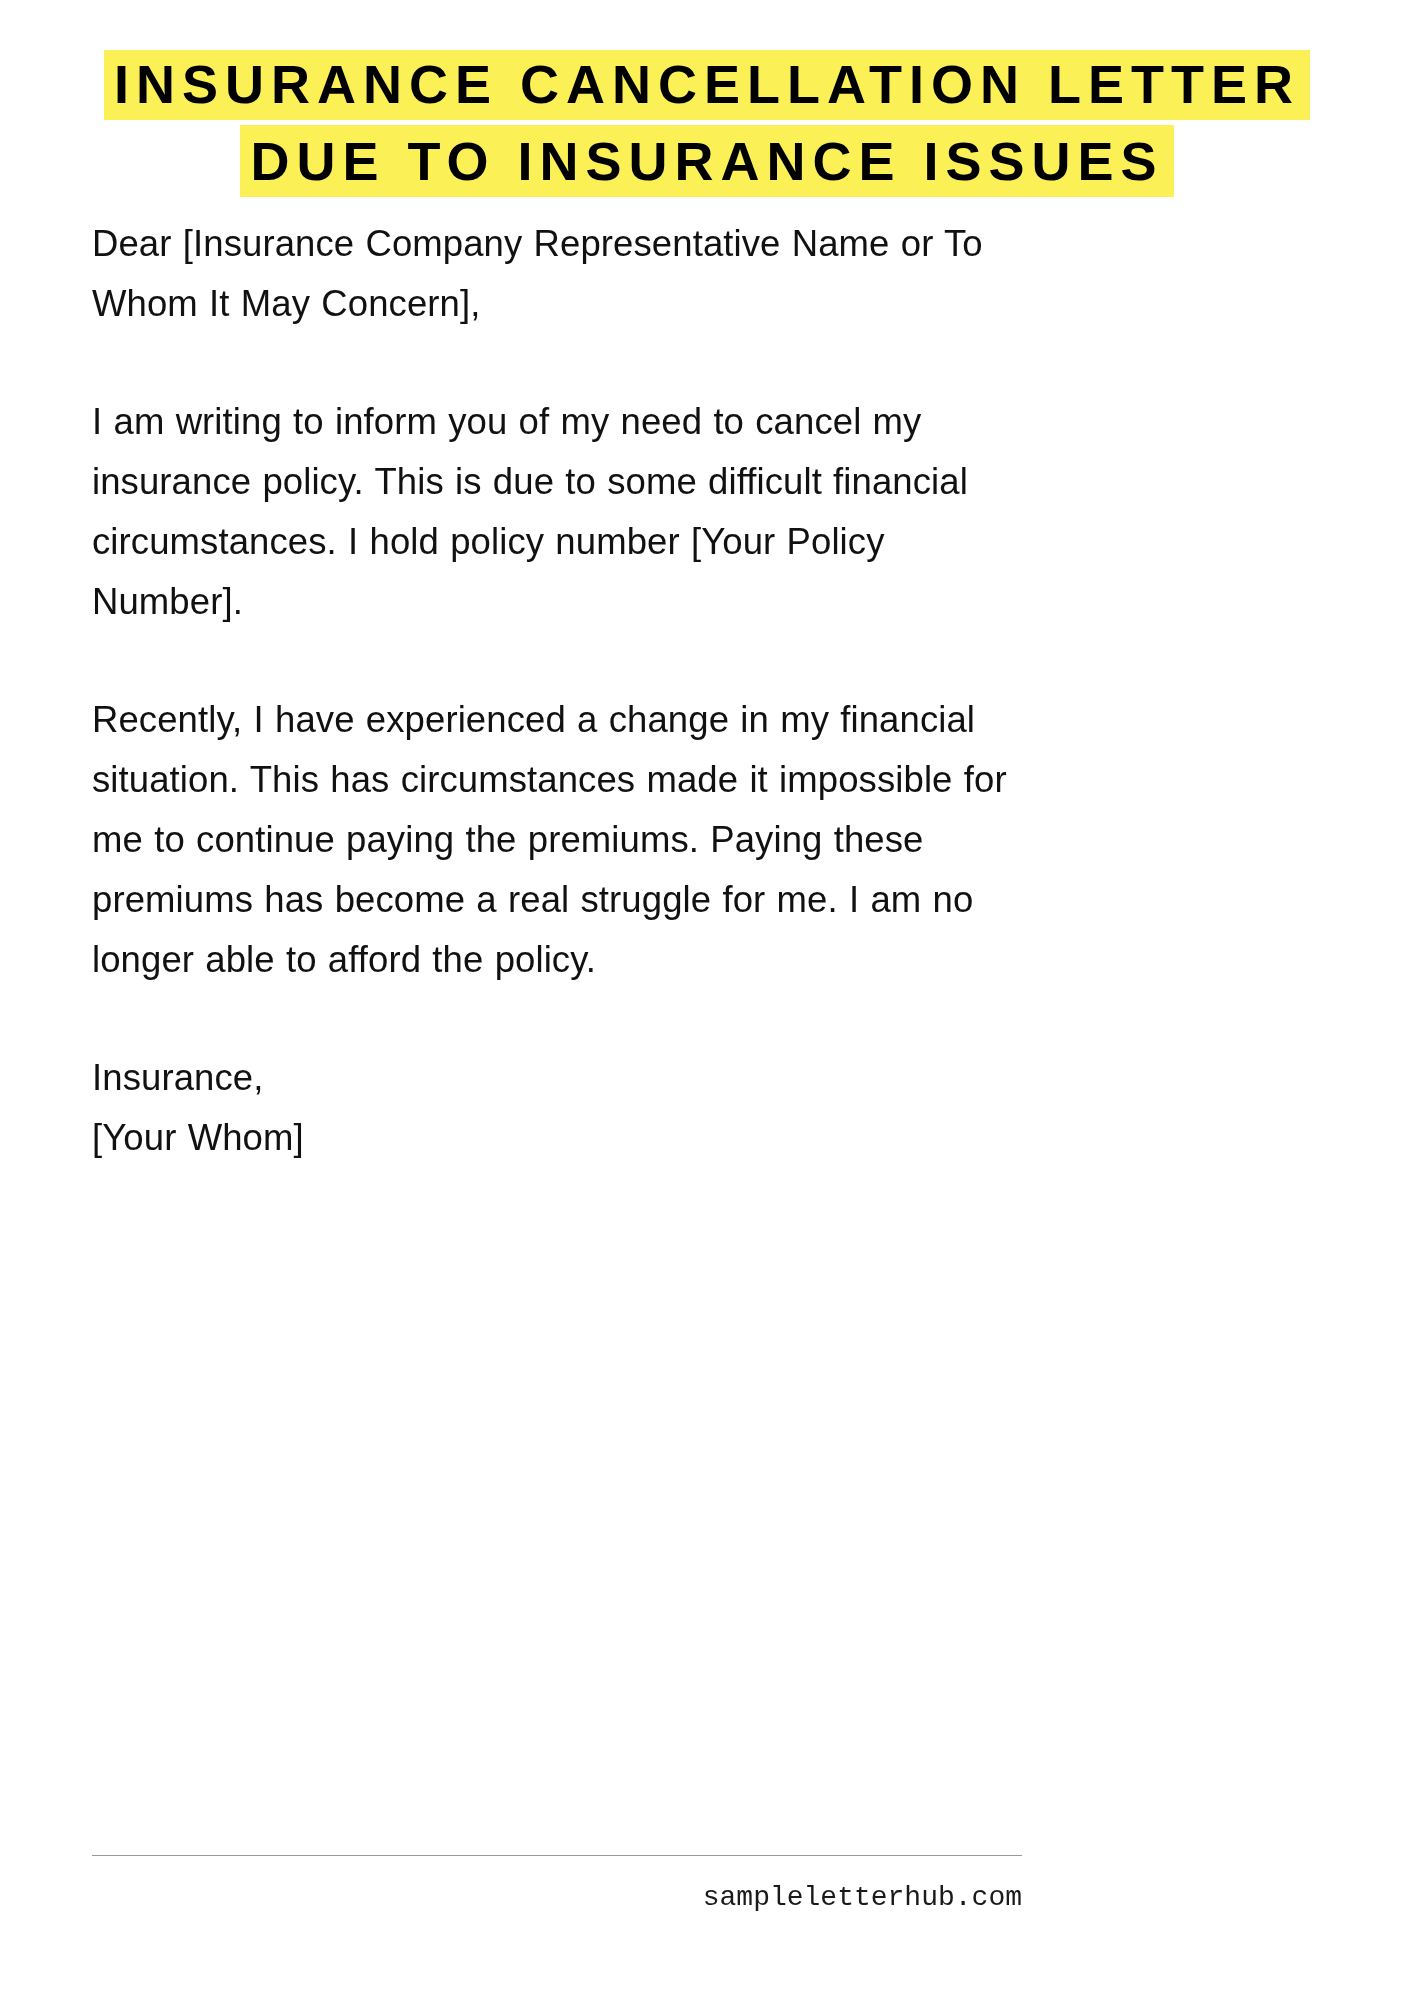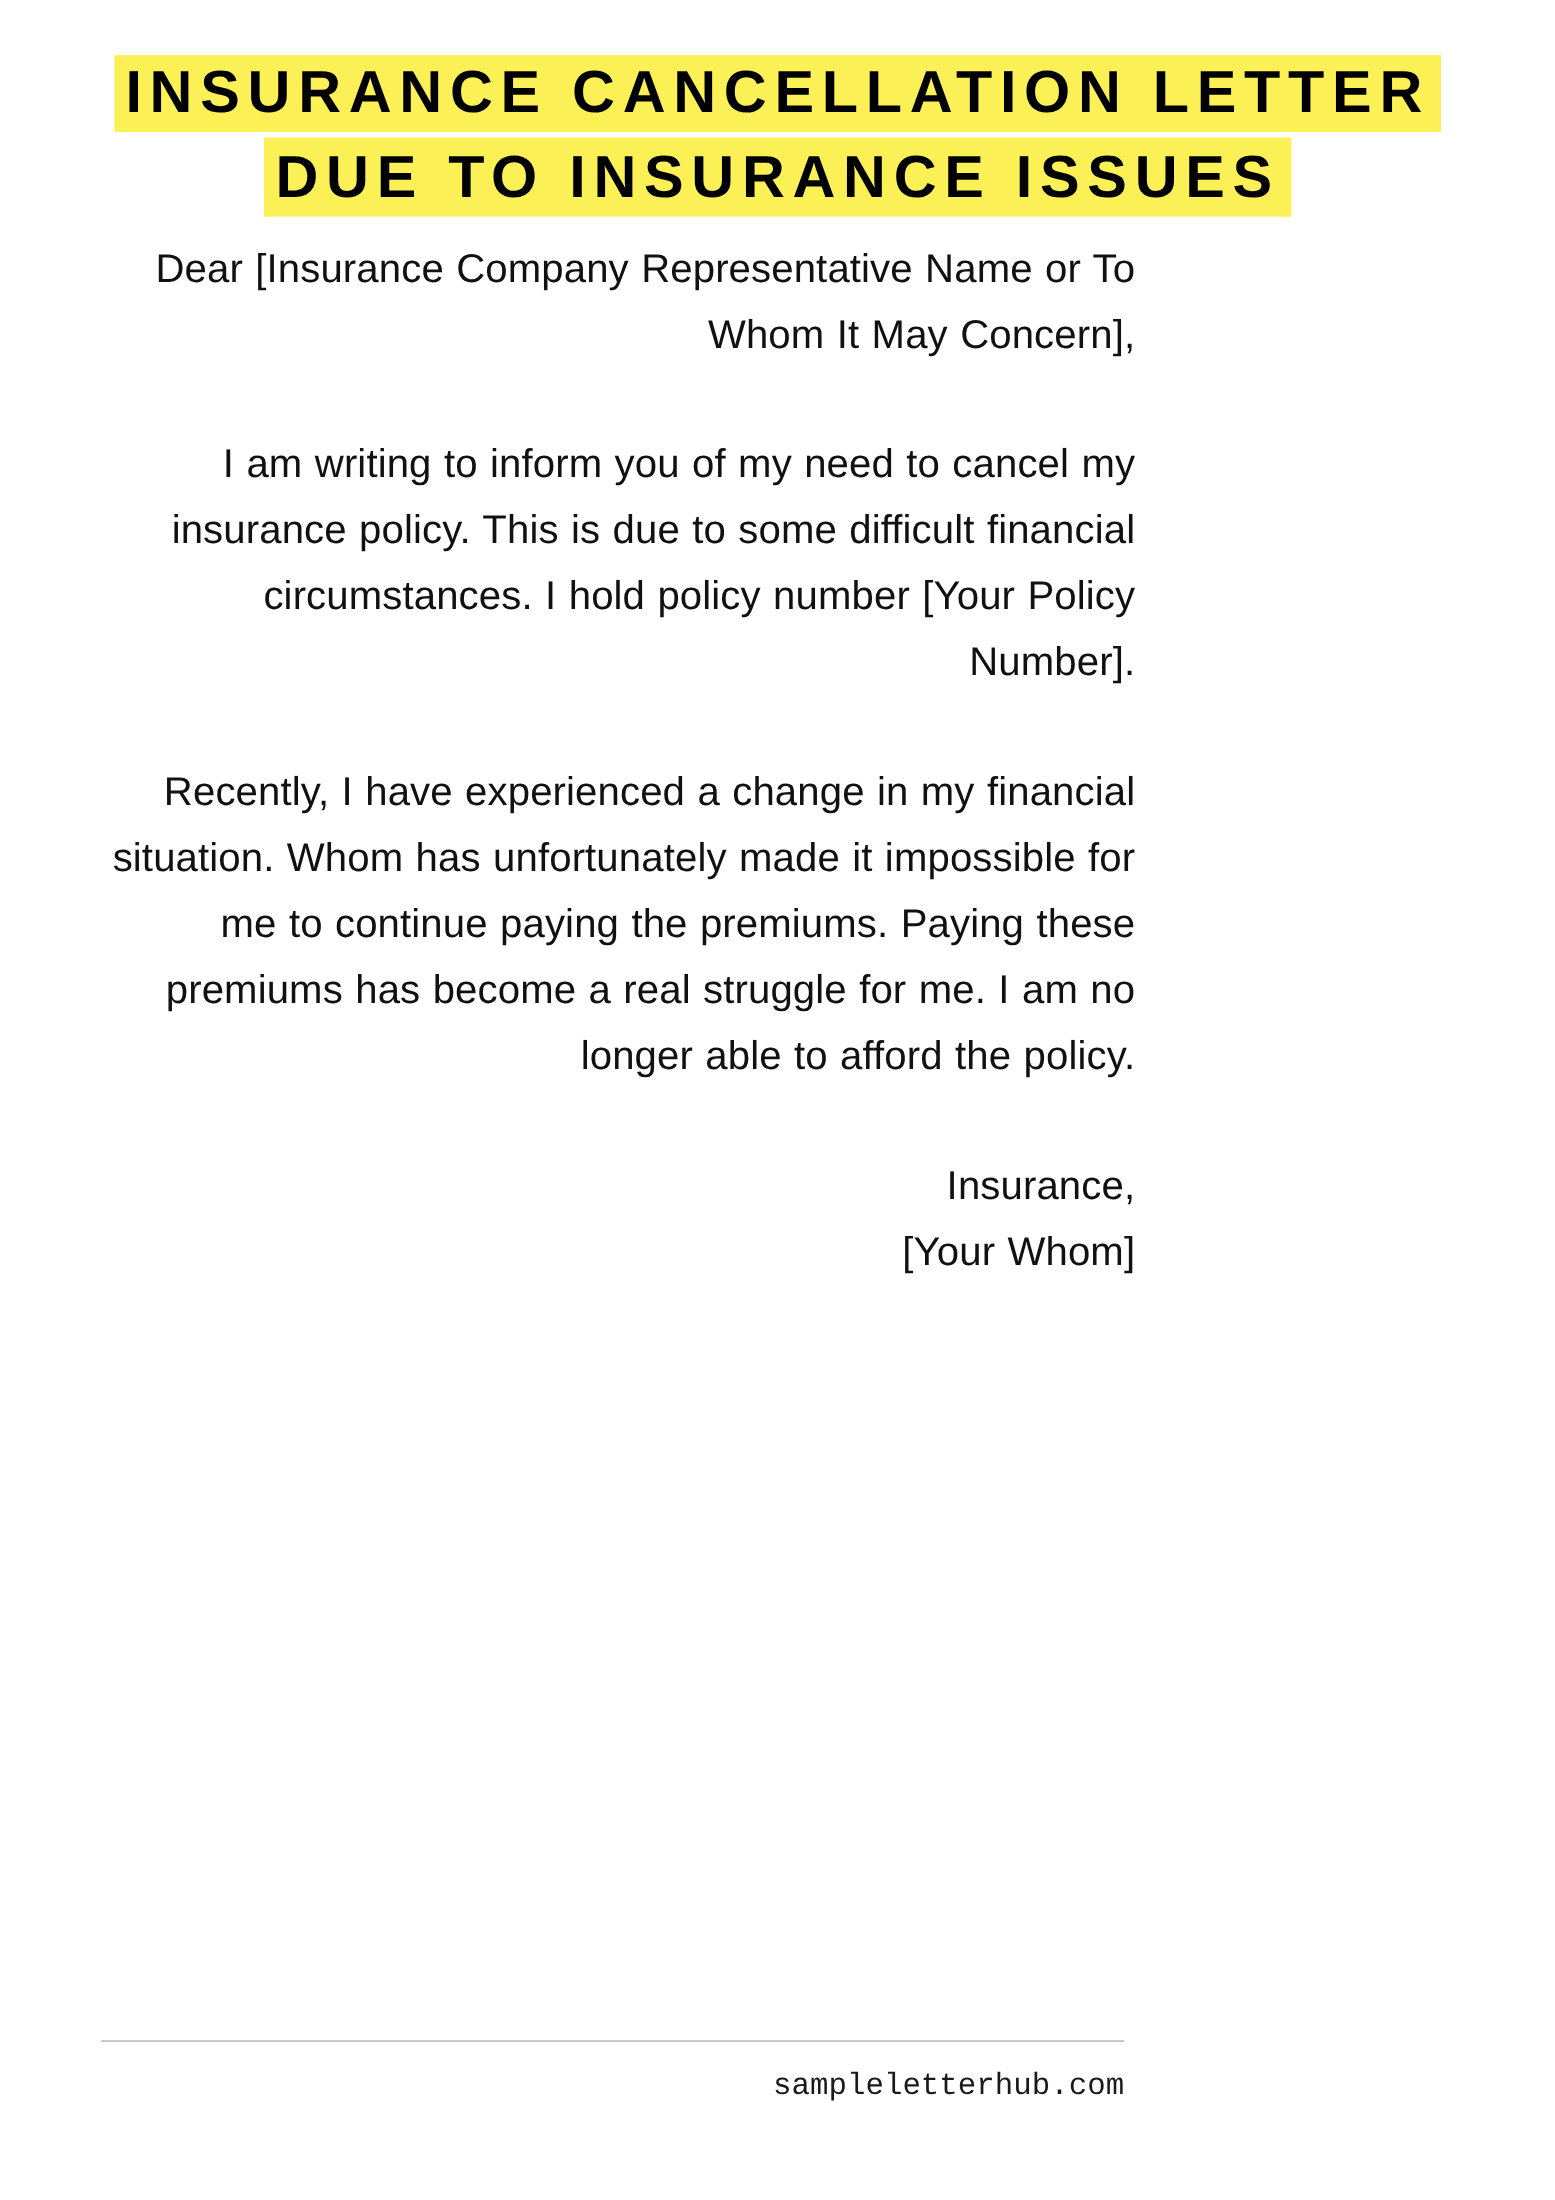--- a/index.html
+++ b/index.html
@@ -62,21 +62,21 @@
   }
   .para {
     margin: 0 0 58px 0;
     font-family: "Liberation Sans", sans-serif;
     font-size: 36.5px;
     font-weight: 300;
     color: #111111;
     line-height: 60px;
     letter-spacing: 0.1px;
     word-spacing: 1px;
-    text-align: right;
+    text-align: left;
   }
   .para.sign-line {
     margin-bottom: 0;
   }
   .para.sign-name {
     margin-bottom: 0;
     margin-top: 0;
   }
 
   
@@ -106,21 +106,21 @@
 <div class="page">
 
   <div class="title-block">
     <div class="title-line line1"><span class="hl">INSURANCE CANCELLATION LETTER</span></div>
     <div class="title-line line2"><span class="hl">DUE TO INSURANCE ISSUES</span></div>
   </div>
 
   <div class="letter-body">
     <p class="para">Dear [Insurance Company Representative Name or To Whom It May Concern],</p>
     <p class="para">I am writing to inform you of my need to cancel my insurance policy. This is due to some difficult financial circumstances. I hold policy number [Your Policy Number].</p>
-    <p class="para">Recently, I have experienced a change in my financial situation. Whom has unfortunately made it impossible for me to continue paying the premiums. Paying these premiums has become a real struggle for me. I am no longer able to afford the policy.</p>
+    <p class="para">Recently, I have experienced a change in my financial situation. This has circumstances made it impossible for me to continue paying the premiums. Paying these premiums has become a real struggle for me. I am no longer able to afford the policy.</p>
     <p class="para sign-line">Insurance,</p>
     <p class="para sign-name">[Your Whom]</p>
   </div>
 
   <div class="footer-rule"></div>
   <div class="footer-url">sampleletterhub.com</div>
 
 </div>
 
 </body></html>

